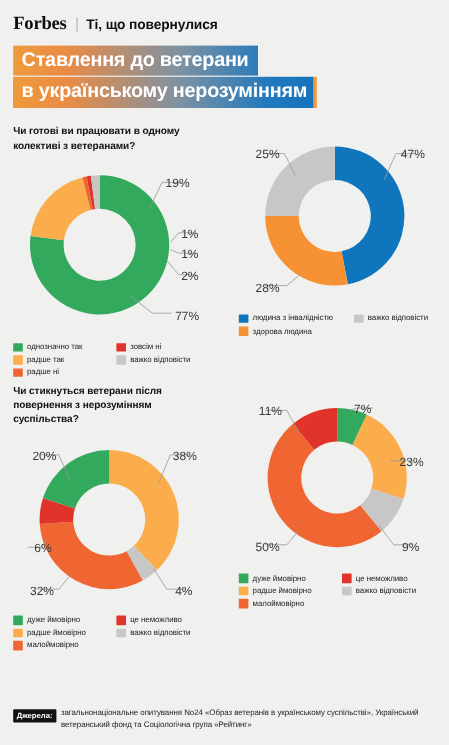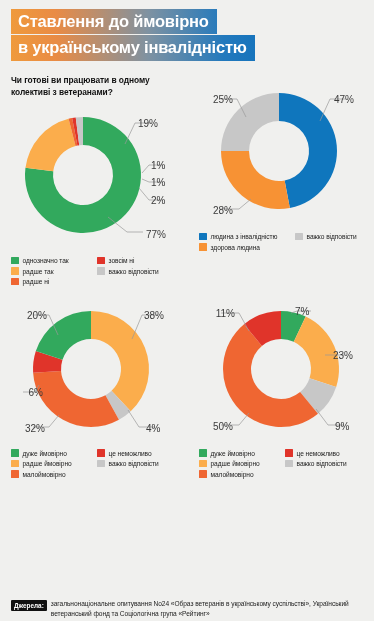--- a/index.html
+++ b/index.html
@@ -74,24 +74,29 @@
   }
   .src-text{
     font-size:6.6px;line-height:1.5;color:#1c1c1c;margin-left:4px;letter-spacing:-.05px;
   }
 </style>
 </head>
 <body>
 
 <div class="page">
 
+  <div class="masthead">
+    <span class="forbes-logo">Forbes</span>
+    <span class="mast-divider">|</span>
+    <span class="mast-kicker">Ті, що повернулися</span>
+  </div>
 
   <div class="title-wrap">
-    <div><span class="title-line l1">Ставлення до ймовірно</span></div>
-    <div><span class="title-line l2">в українському інвалідністю</span></div>
+    <div><span class="title-line l1">Ставлення до ветерани</span></div>
+    <div><span class="title-line l2">в українському нерозумінням</span></div>
   </div>
 
   <div class="charts">
 
     <div class="chart-row">
 
       <div class="chart-cell">
         <div class="chart-title">Чи готові ви працювати в одному колективі з ветеранами?</div>
         <div class="donut-area">
           <svg width="172" height="152" viewBox="0 0 172 152" id="svg-chart-1">
@@ -172,20 +177,21 @@
             </div>
           </div>
         </div>
       </div>
 
     </div>
 
     <div class="chart-row" style="margin-top:6px">
 
       <div class="chart-cell">
+        <div class="chart-title">Чи стикнуться ветерани після повернення з нерозумінням суспільства?</div>
         <div class="donut-area">
           <svg width="172" height="152" viewBox="0 0 172 152" id="svg-chart-3">
               <path d="M 80 18 A 58 58 0 0 1 119.70373214386393 118.28018039044187 L 100.53641317786065 97.86905882264234 A 30 30 0 0 0 80 46 Z" fill="#fbad4c"></path>
               <path d="M 119.70373214386393 118.28018039044187 A 58 58 0 0 1 107.94171309789948 126.8257874425441 L 94.45261022305145 102.28920040131591 A 30 30 0 0 0 100.53641317786065 97.86905882264234 Z" fill="#c7c7c7"></path>
               <path d="M 107.94171309789948 126.8257874425441 A 58 58 0 0 1 22.11444975116025 79.64185013270018 L 50.059198147151854 77.8837155858794 A 30 30 0 0 0 94.45261022305145 102.28920040131591 Z" fill="#ef6632"></path>
               <path d="M 22.11444975116025 79.64185013270018 A 58 58 0 0 1 24.838722054881096 58.077014326253035 L 51.46830451114539 66.72949016875157 A 30 30 0 0 0 50.059198147151854 77.8837155858794 Z" fill="#e0342a"></path>
               <path d="M 24.838722054881096 58.077014326253035 A 58 58 0 0 1 79.99999999999999 18 L 80 46 A 30 30 0 0 0 51.46830451114539 66.72949016875157 Z" fill="#32a95d"></path>
               <polyline points="121,46 131,22 147,22" fill="none" stroke="#9a9a9a" stroke-width="0.7"></polyline>
               <text x="133" y="26" text-anchor="start" font-size="10" fill="#3b3b3b" font-family="&quot;Liberation Sans&quot;, sans-serif">38%</text>
               <polyline points="117,117 128,134 144,134" fill="none" stroke="#9a9a9a" stroke-width="0.7"></polyline>

